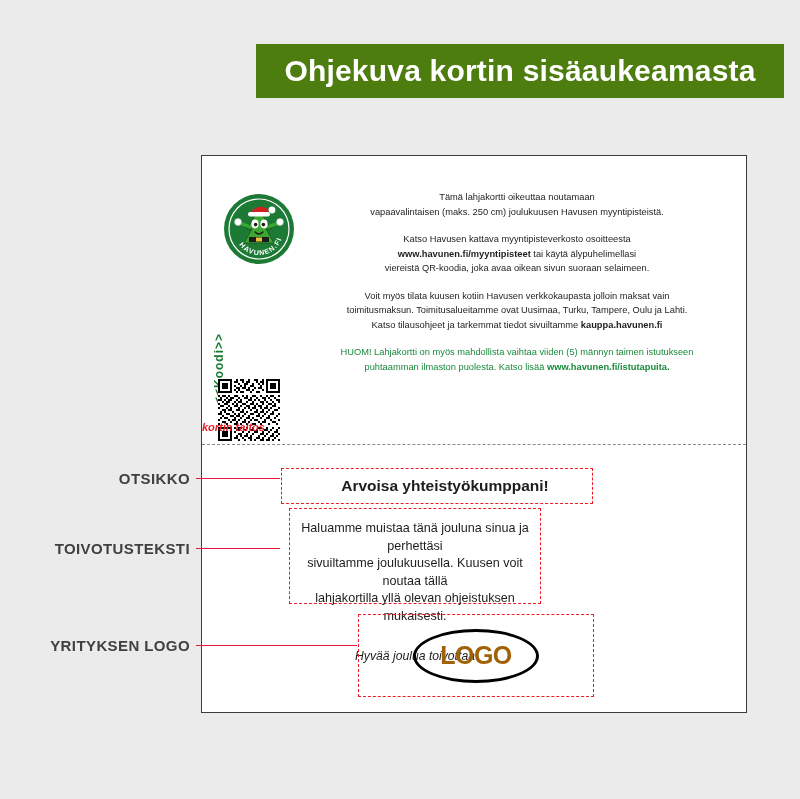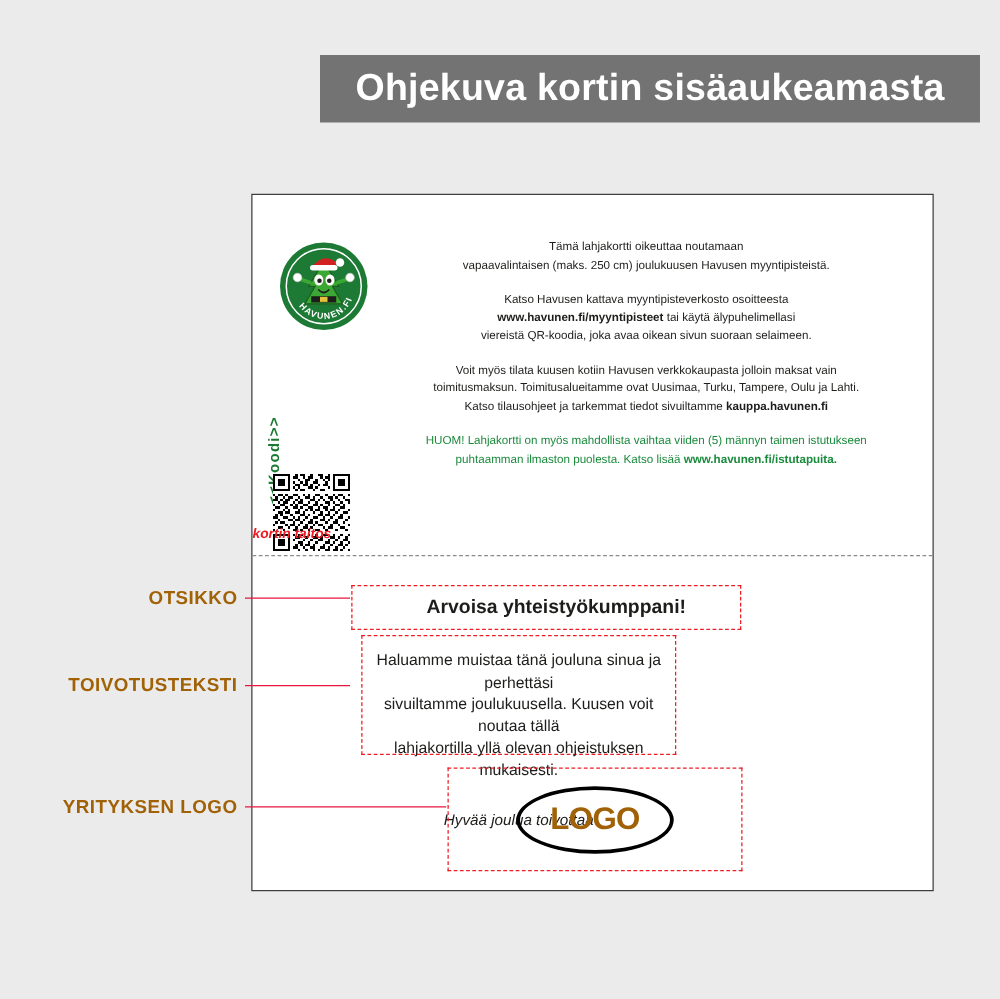--- a/index.html
+++ b/index.html
@@ -15,21 +15,21 @@
     position: relative;
   }
 
   
   .banner {
     position: absolute;
     left: 256px;
     top: 44px;
     width: 528px;
     height: 54px;
-    background: #737373;
+    background: #4d7c0f;
     display: flex;
     align-items: center;
     justify-content: center;
   }
   .banner-title {
     color: #ffffff;
     font-size: 30px;
     font-weight: bold;
     letter-spacing: 0.2px;
     font-family: "Liberation Sans", sans-serif;
@@ -195,21 +195,21 @@
     font-size: 25px;
     font-weight: bold;
     letter-spacing: -0.5px;
     color: #a16207;
     font-family: "Liberation Sans", sans-serif;
   }
 
   
   .anno {
     position: absolute;
-    color: #a16207;
+    color: #404040;
     font-size: 15px;
     font-weight: bold;
     letter-spacing: 0.4px;
     font-family: "Liberation Sans", sans-serif;
     white-space: nowrap;
     text-align: right;
   }
   .anno-otsikko   { left: 20px; top: 470px; width: 170px; }
   .anno-toivotus  { left: 5px;  top: 540px; width: 185px; }
   .anno-logo      { left: 5px;  top: 637px; width: 185px; }

